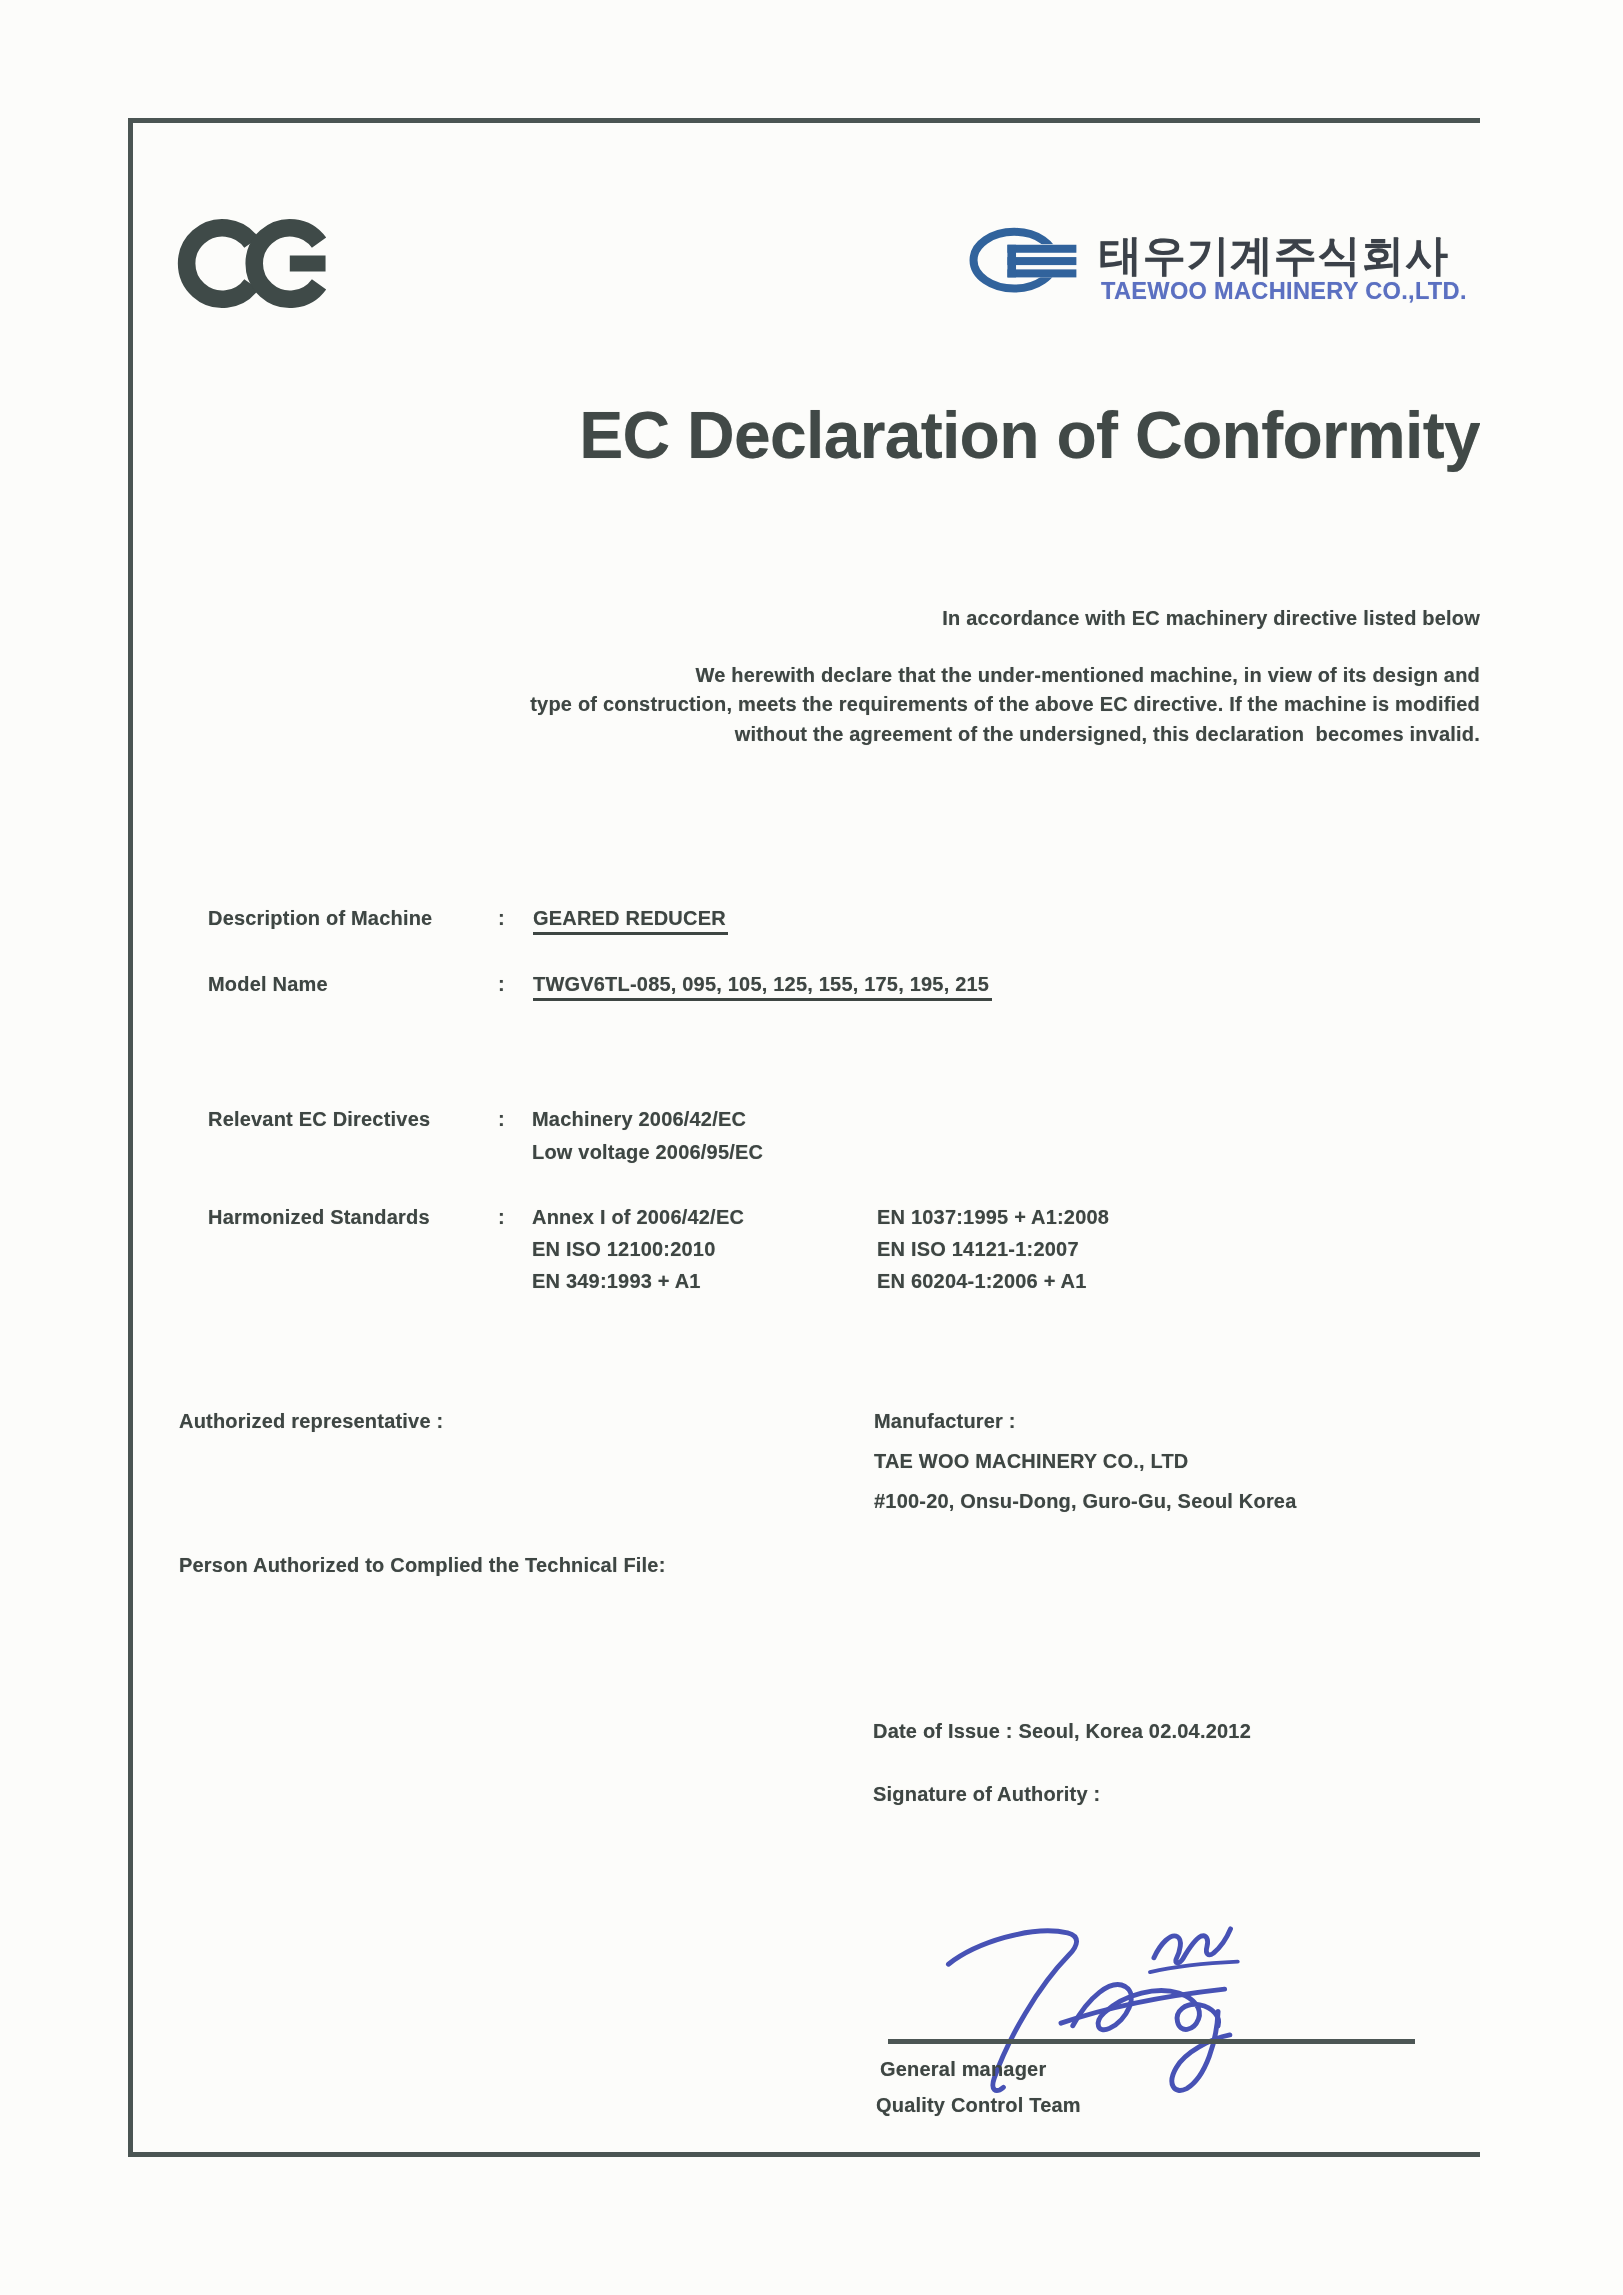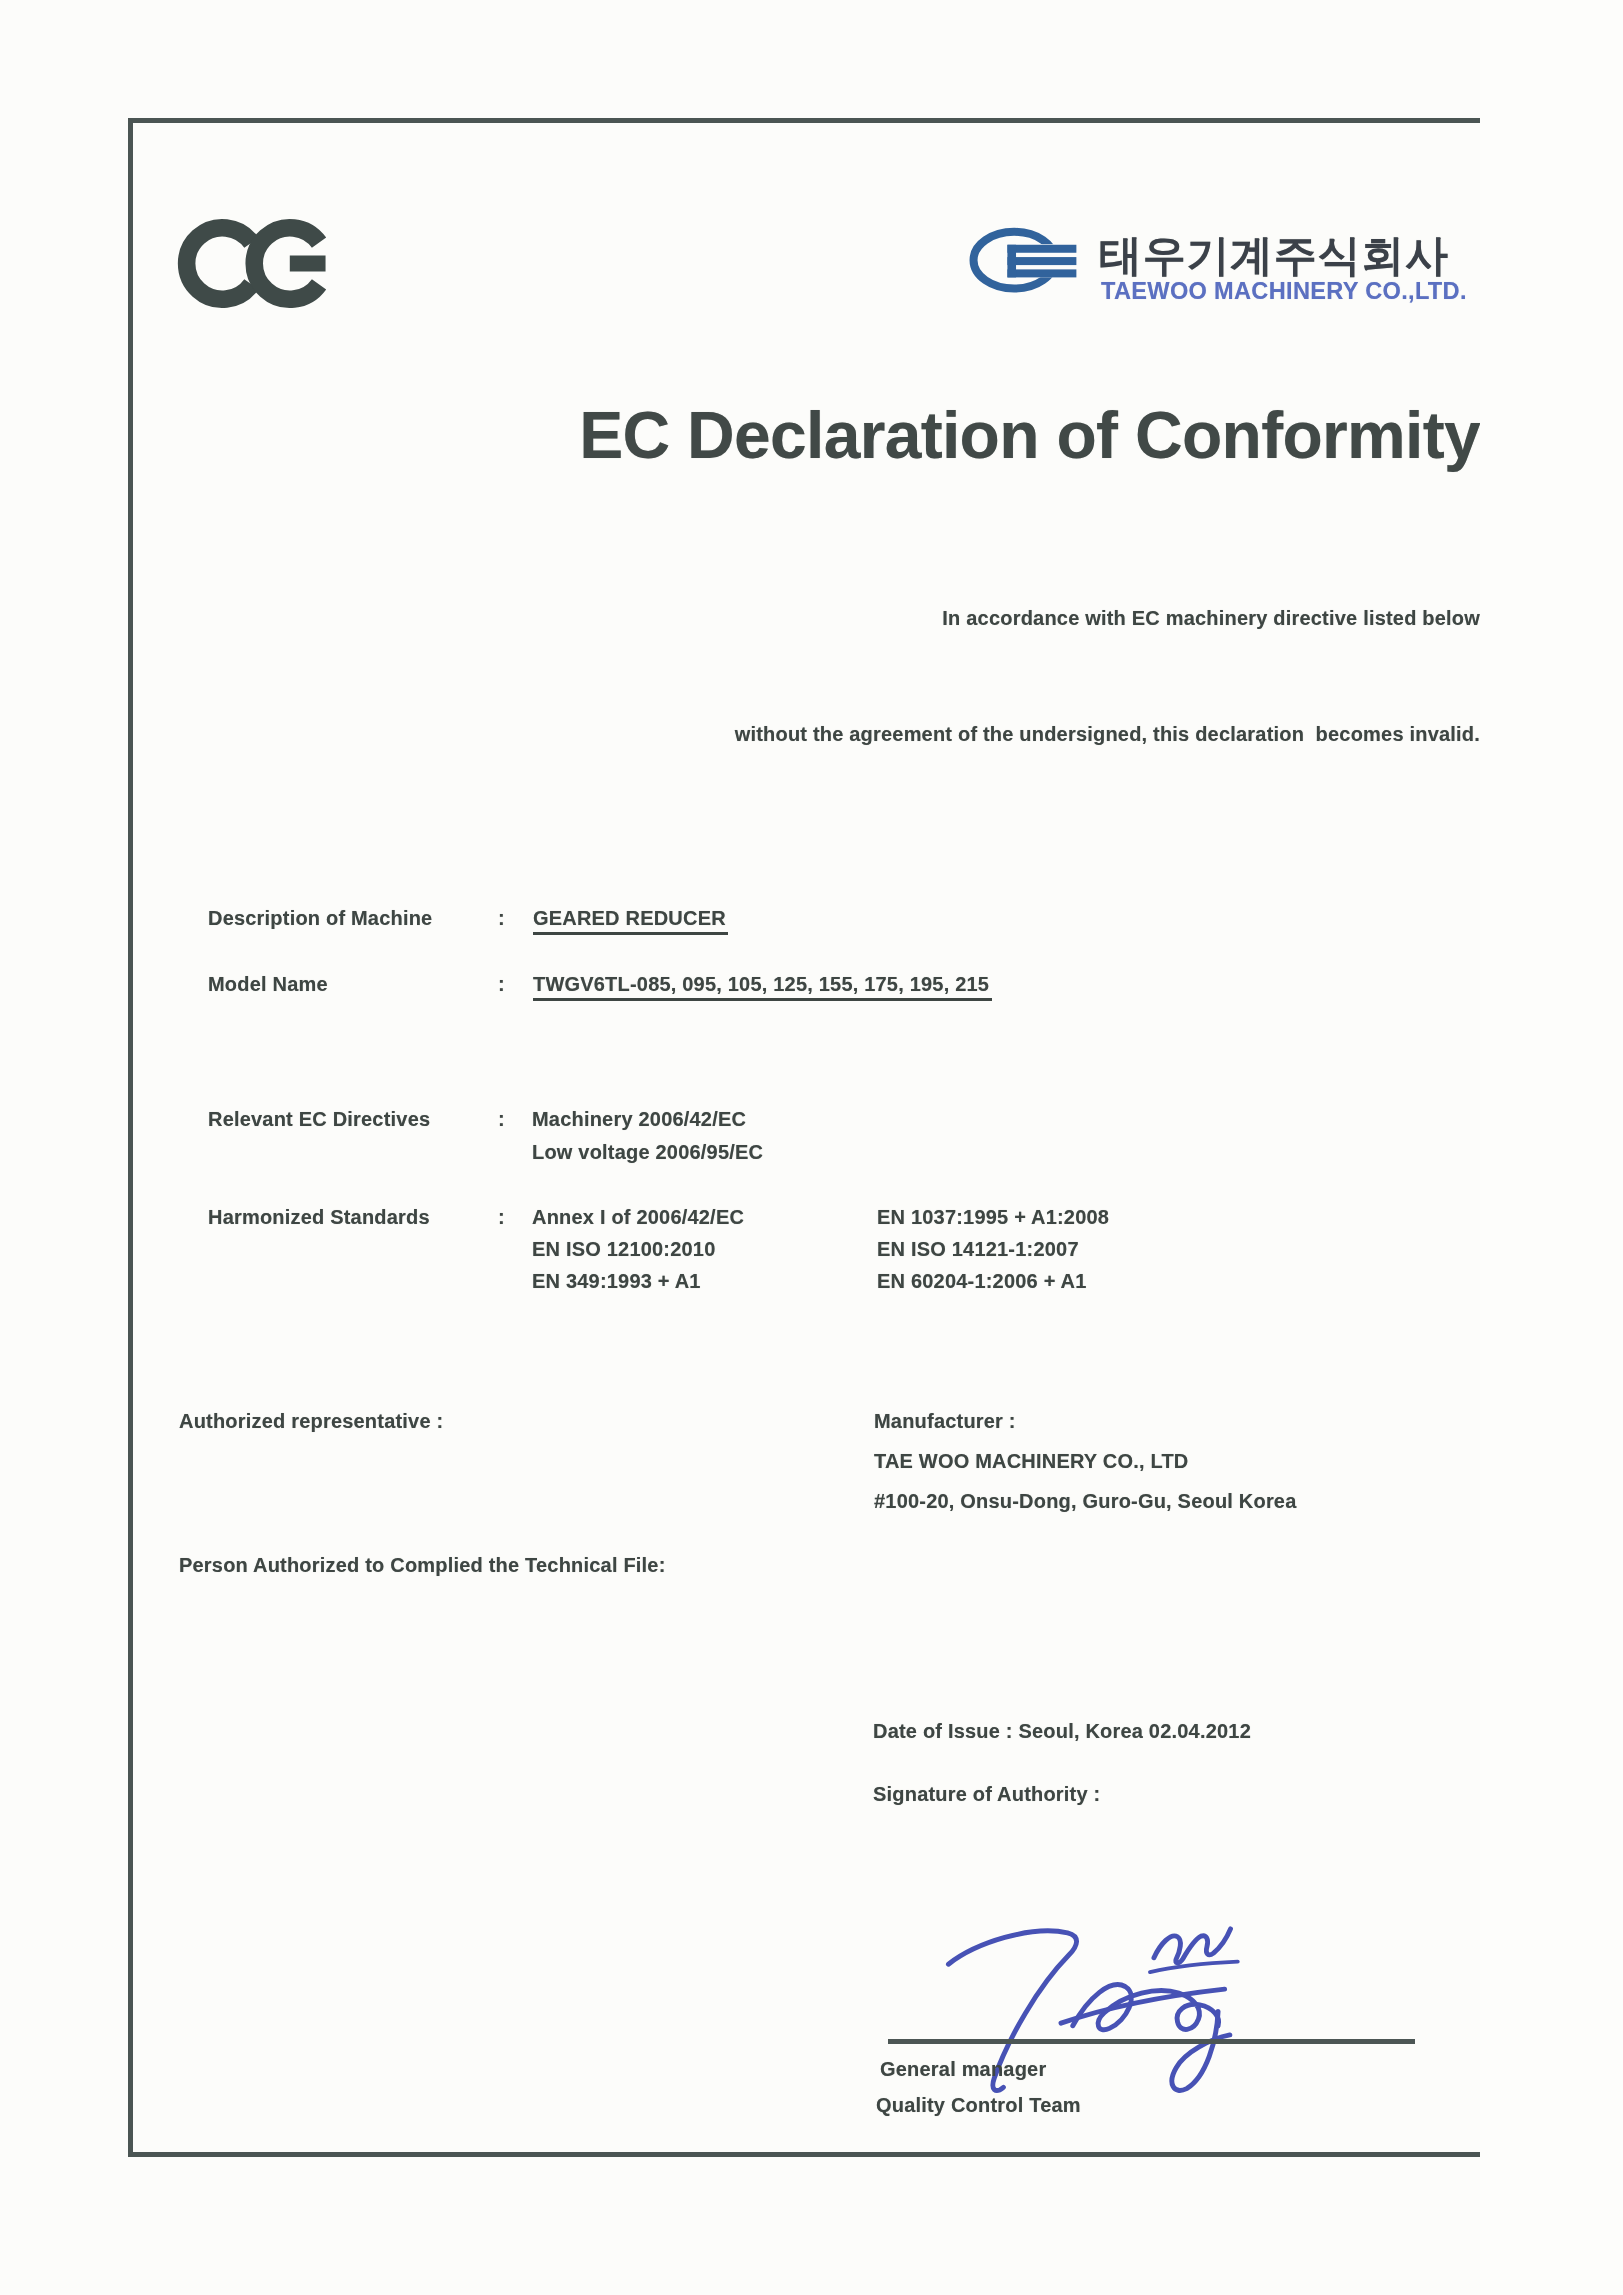--- a/index.html
+++ b/index.html
@@ -41,20 +41,22 @@
     <rect x="64" y="47" width="112" height="13" fill="#31639c"></rect>
     <rect x="64" y="67" width="112" height="13" fill="#31639c"></rect>
     <rect x="64" y="27" width="14" height="53" fill="#31639c"></rect>
   </svg>
   <div class="t kor" style="left:1099px;top:227px;">태우기계주식회사</div>
   <div class="t eng" style="left:1101px;top:278px;">TAEWOO MACHINERY CO.,LTD.</div>
 
   <div class="t title center" style="top:397px;">EC Declaration of Conformity</div>
 
   <div class="t s38 center" style="top:607px;">In accordance with EC machinery directive listed below</div>
+  <div class="t s38 center" style="top:664px;">We herewith declare that the under-mentioned machine, in view of its design and</div>
+  <div class="t s38 center" style="top:693px;">type of construction, meets the requirements of the above EC directive. If the machine is modified</div>
   <div class="t s38 center" style="top:723px;">without the agreement of the undersigned, this declaration  becomes invalid.</div>
 
   <div>
     <div class="t s38" style="left:208px;top:907px;">Description of Machine</div>
     <div class="t s38" style="left:498px;top:907px;">:</div>
     <div class="t s38 u" style="left:533px;top:907px;">GEARED REDUCER</div>
   </div>
 
   <div>
     <div class="t s38" style="left:208px;top:973px;">Model Name</div>

